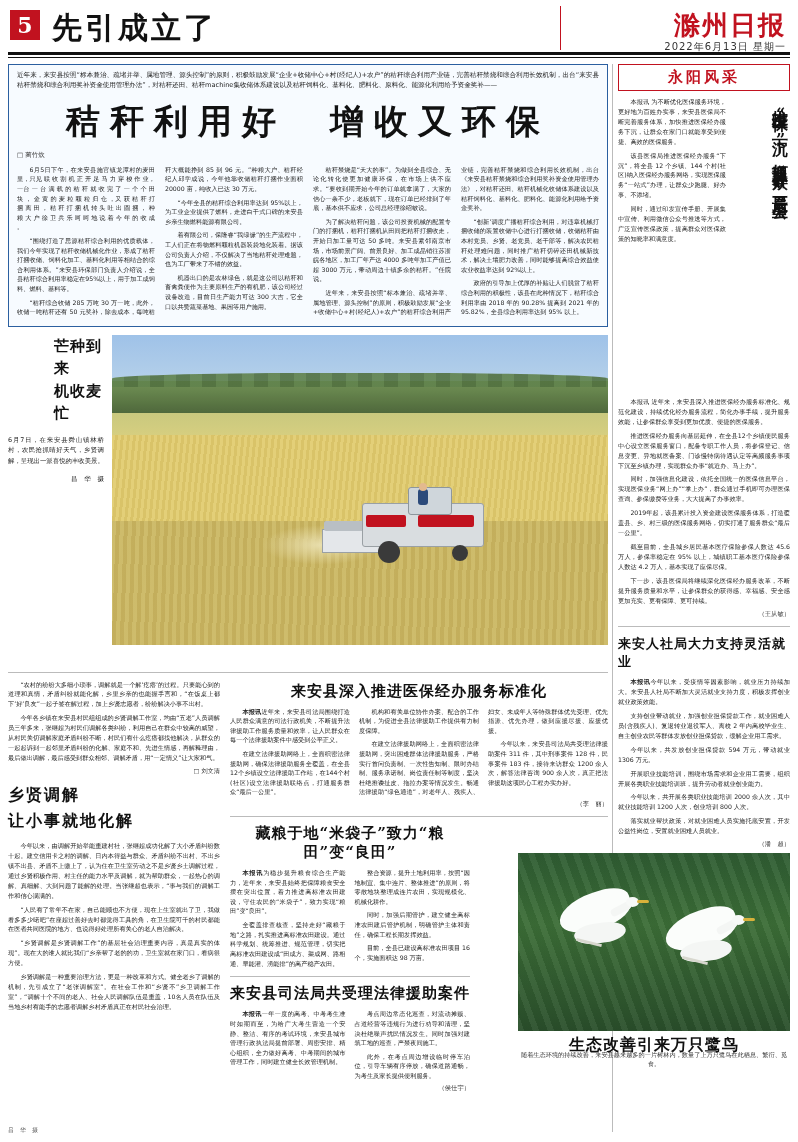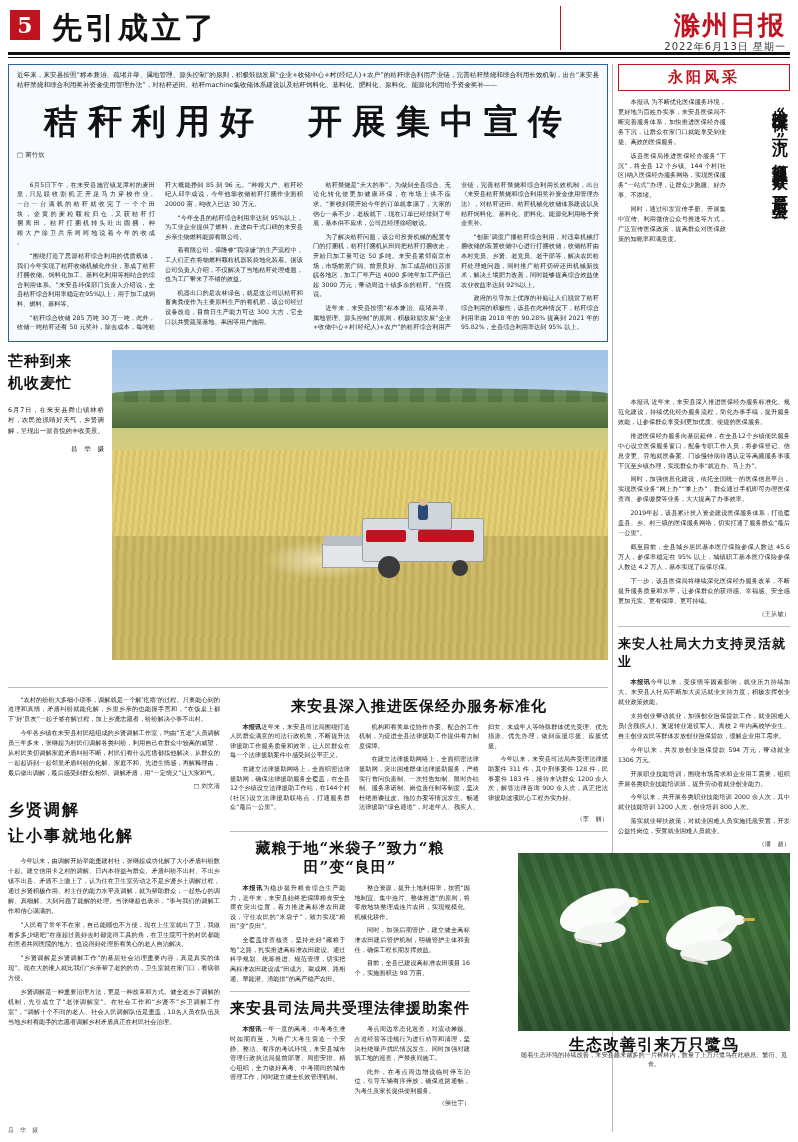--- a/index.html
+++ b/index.html
@@ -22,29 +22,29 @@
   
   .col-left{position:absolute;left:8px;top:64px;width:600px;}
   .col-right{position:absolute;left:618px;top:64px;width:172px;}
   .vrule{position:absolute;left:612px;top:64px;width:1px;height:1068px;background:#bbb;}
 
   
   .lead-box{position:relative;border:1px solid #2b5fa0;padding:6px 8px 8px 8px;background:#f7fbff;}
   .lead-kicker{font-size:6.6px;line-height:1.5;color:#222;text-align:justify;}
   .lead-head{margin:8px 0 6px 0;text-align:center;font-size:34px;font-weight:bold;letter-spacing:10px;
      font-family:"DejaVu Serif","Liberation Serif",serif;color:#111;}
-  .lead-byline{font-size:6.5px;color:#333;margin-bottom:20px;}
+  .lead-byline{font-size:6.5px;color:#333;margin-bottom:5px;}
   .lead-cols{column-count:4;column-gap:10px;font-size:6.2px;line-height:1.55;text-align:justify;color:#222;}
   .lead-cols p{margin:0 0 4px 0;text-indent:2em;}
 
   
   .photo-row{position:relative;margin-top:8px;height:330px;}
   .photo-caption-left{position:absolute;left:0;top:0;width:96px;}
   .pc-title{font-size:15px;font-weight:bold;line-height:1.5;letter-spacing:1px;
-     font-family:"DejaVu Serif","Liberation Serif",serif;}
+     font-family:"DejaVu Serif","Liberation Serif",serif;margin-left:46px;}
   .pc-body{margin-top:10px;font-size:6.4px;line-height:1.7;color:#222;text-align:justify;}
   .pc-credit{margin-top:8px;font-size:6.6px;text-align:right;}
   .photo-main{position:absolute;left:104px;top:0;width:496px;height:310px;overflow:hidden;border:0;}
 
   
   .field{position:absolute;inset:0;background:
      linear-gradient(#9fc2e8 0%,#b9d3ea 18%,#cfe0ea 26%, #cfe0ea 27%, #e2d79a 28%, #e8d98b 45%, #e6d282 70%, #ded073 100%);}
   .treeline{position:absolute;left:0;top:46px;width:100%;height:34px;
      background:linear-gradient(#6f8f4e,#466031);opacity:.95;}
   .treeline:after{content:"";position:absolute;left:0;top:-8px;width:100%;height:14px;
@@ -133,21 +133,21 @@
     <div class="paper-date">2022年6月13日 星期一</div>
   </div>
   <div class="rule-top"></div>
   <div class="rule-top2"></div>
   <div class="vrule"></div>
 
   <div class="col-left">
 
     <div class="lead-box">
       <div class="lead-kicker">近年来，来安县按照“标本兼治、疏堵并举、属地管理、源头控制”的原则，积极鼓励发展“企业+收储中心+村(经纪人)+农户”的秸秆综合利用产业链，完善秸秆禁烧和综合利用长效机制，出台“来安县秸秆禁烧和综合利用奖补资金使用管理办法”，对秸秆还田、秸秆machine集收储体系建设以及秸秆饲料化、基料化、肥料化、原料化、能源化利用给予资金奖补——</div>
-      <div class="lead-head">秸秆利用好　开展集中宣传</div>
+      <div class="lead-head">秸秆利用好　增收又环保</div>
       <div class="lead-byline">□ 蔺竹炊</div>
       <div class="lead-cols">
         <p>6月5日下午，在来安县施官镇龙潭村的麦田里，只见 联 收 割 机 正 开 足 马 力 穿 梭 作 业，一台 一 台 满 载 的 秸 秆 就 收 完 了 一 个 个 田 块 ， 金 黄 的 麦 粒 颗 粒 归 仓 ，又 获 秸 秆 打 捆 离 田 ， 秸 秆 打 捆 机 转 头 吐 出 圆 捆 ， 种 粮 大 户 徐 卫 兵 乐 呵 呵 地 说 着 今 年 的 收 成 。</p>
         <p>“围绕打造了思源秸秆综合利用的优质载体，我们今年实现了秸秆收储机械化作业，形成了秸秆打捆收储、饲料化加工、基料化利用等相结合的综合利用体系。”来安县环保部门负责人介绍说，全县秸秆综合利用率稳定在95%以上，用于加工成饲料、燃料、基料等。</p>
         <p>“秸秆综合收储 285 万吨 30 万一吨，此外，收储一吨秸秆还有 50 元奖补，除去成本，每吨秸秆大概能挣到 85 到 96 元。”种粮大户、秸秆经纪人邱学成说，今年他靠收储秸秆打捆作业面积 20000 亩，纯收入已达 30 万元。</p>
         <p>“今年全县的秸秆综合利用率达到 95%以上，为工业企业提供了燃料，走进白干式口碑的来安县乡亲生物燃料能源有限公司。</p>
         <p>着有限公司，保隆睿“我绿缘”的生产流程中，工人们正在将物燃料颗粒机器装袋地化装着。据该公司负责人介绍，不仅解决了当地秸秆处理难题，也为工厂带来了不错的效益。</p>
         <p>机器出口的是农林绿色，就是这公司以秸秆和畜禽粪便作为主要原料生产的有机肥，该公司经过设备改造，目前日生产能力可达 300 大吉，它全口以共赞蔬菜基地、果园等用户施用。</p>
         <p>秸秆禁烧是“天大的事”。为做到全县综合、无论化转化使更加健康环保，在市场上供不应求。“要收到期开始今年的订单就拿满了，大家的信心一条不少，老板就下，现在订单已经排到了年底，基本供不应求，公司总经理徐绍敏说。</p>
         <p>为了解决秸秆问题，该公司投资机械的配置专门的打捆机，秸秆打捆机从田间把秸秆打捆收走，开始日加工量可达 50 多吨。来安县紧邻南京市场，市场前景广阔、前景良好、加工成品销往苏浙皖各地区，加工厂年产达 4000 多吨年加工产值已超 3000 万元，带动周边十镇多余的秸秆。”任院说。</p>

